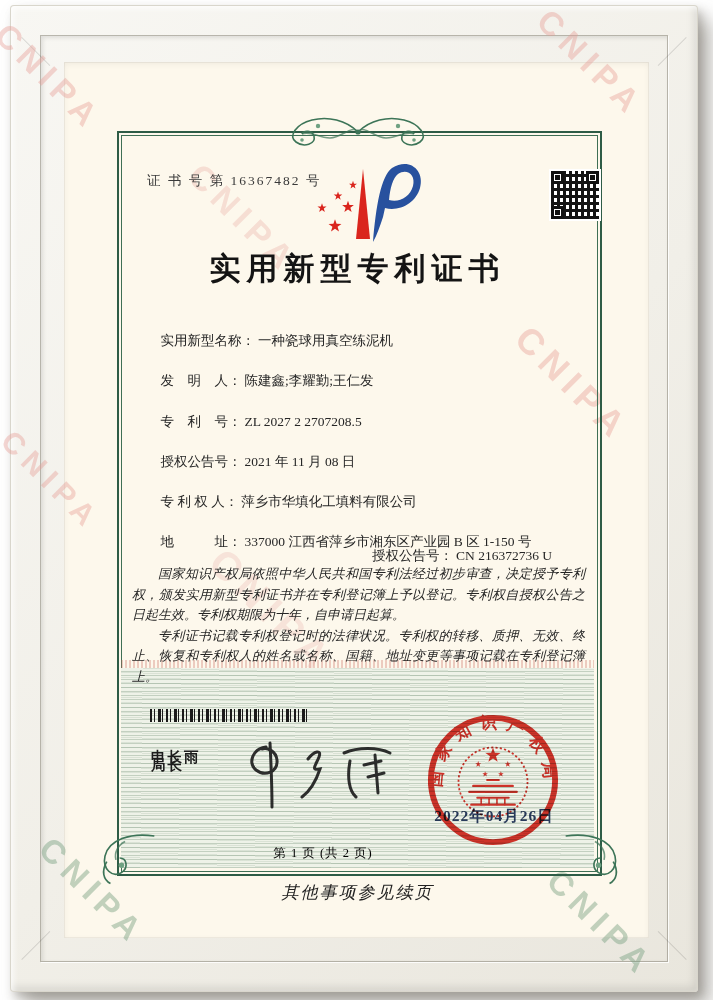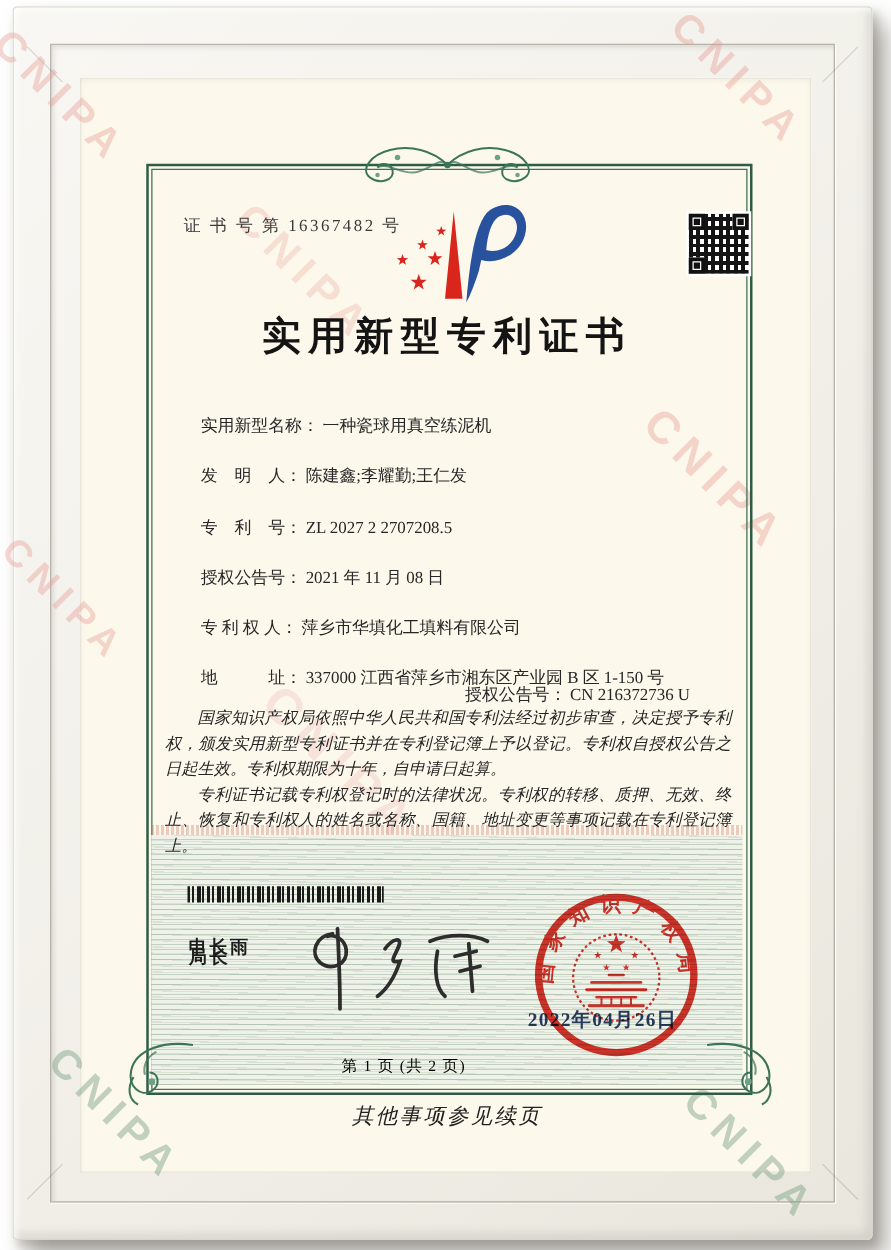--- a/index.html
+++ b/index.html
@@ -120,21 +120,21 @@
   .dir-title, .dir-name {
     position:absolute; left:151px;
     font-family:"Liberation Sans", sans-serif; font-weight:bold;
     font-size:14.5px; color:#1c1c1c; letter-spacing:2px;
   }
   .dir-title { top:756px; } .dir-name { top:748px; }
   .signature { position:absolute; left:232px; top:733px; }
 
   .seal { position:absolute; left:424px; top:711px; mix-blend-mode:multiply; opacity:.93; }
   .seal-date {
-    position:absolute; left:396px; top:806px; width:172px; text-align:center;
+    position:absolute; left:408px; top:806px; width:172px; text-align:center;
     font-size:15.5px; font-weight:bold; letter-spacing:1px; color:#2c3e66;
     mix-blend-mode:multiply;
   }
 
   .page-info {
     position:absolute; left:117px; top:845px; width:412px; text-align:center;
     font-size:12.5px; color:#000000; letter-spacing:1px;
   }
   .note {
     position:absolute; left:117px; top:881px; width:481px; text-align:center;

